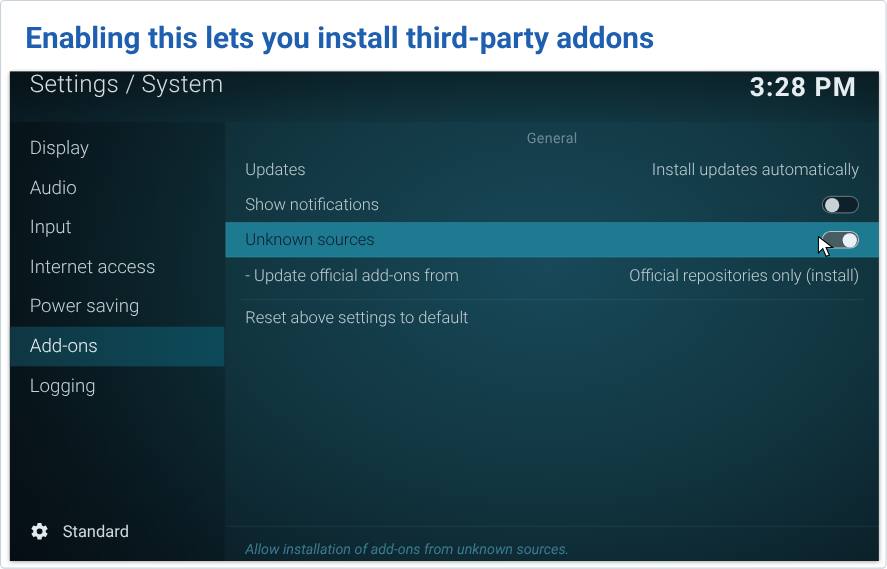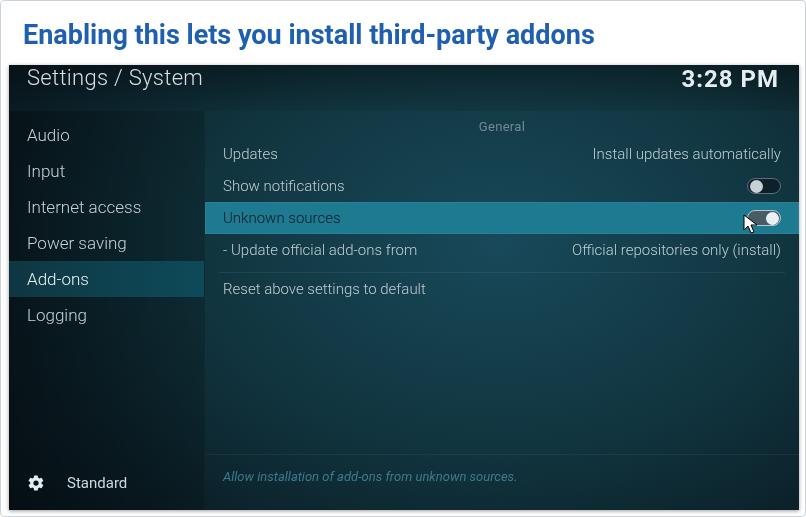--- a/index.html
+++ b/index.html
@@ -56,21 +56,21 @@
   font-size: 17px; font-weight: 300;
   color: #c7d2d7;
   cursor: pointer;
 }
 .sidebar-item.active {
   background: linear-gradient(to right, #0f3642, #0e4250 55%, #0d4a59);
   color: #e9f1f4;
 }
 .sidebar-spacer { flex: 1; }
 .sidebar-bottom {
-  display: flex; align-items: center; gap: 22px;
+  display: flex; align-items: center; gap: 12px;
   padding: 14px 18px 18px; font-size: 15px; color: #d0d9dd;
 }
 .gear {
   width: 18px; height: 18px; display:inline-block;
   color: #e3eaee;
 }
 .content {
   flex: 1; position: relative; display:flex; flex-direction:column;
 }
 .section-title {
@@ -104,38 +104,39 @@
   position:absolute; width:16px; height:22px; right:40px; top:50%;
   transform: translateY(-4px);
   pointer-events:none;
 }
 .divider {
   height:1px; margin: 6px 14px 0;
   background: rgba(255,255,255,.07);
 }
 .help {
   margin-top:auto;
-  padding: 14px 18px 26px;
+  padding: 14px 18px 2px;
   font-size: 13px; color:#3b7b90; font-style: italic;
   border-top: 1px solid rgba(255,255,255,.05);
 }
 </style>
 </head>
 <body>
 
 <div class="caption">Enabling this lets you install third-party addons</div>
 
 <div class="app">
   <div class="topbar">
     <div class="breadcrumb">Settings / System</div>
     <div class="clock">3:28 PM</div>
   </div>
 
   <div class="columns">
     <div class="sidebar">
+      <div class="sidebar-item">Display</div>
       <div class="sidebar-item">Audio</div>
       <div class="sidebar-item">Input</div>
       <div class="sidebar-item">Internet access</div>
       <div class="sidebar-item">Power saving</div>
       <div class="sidebar-item active">Add-ons</div>
       <div class="sidebar-item">Logging</div>
       <div class="sidebar-spacer"></div>
       <div class="sidebar-bottom">
         <span class="gear">
           <svg viewBox="0 0 24 24" fill="currentColor">

